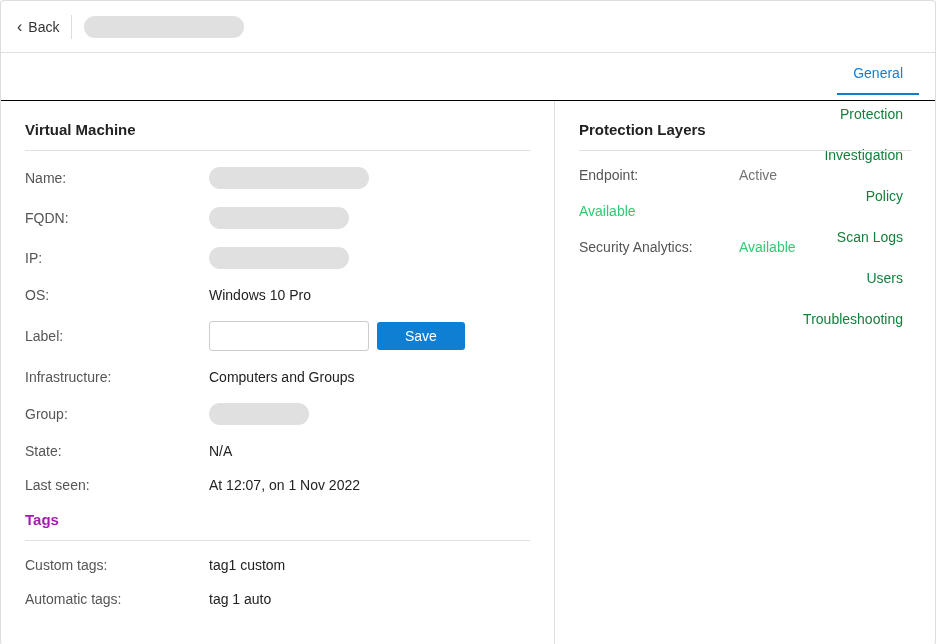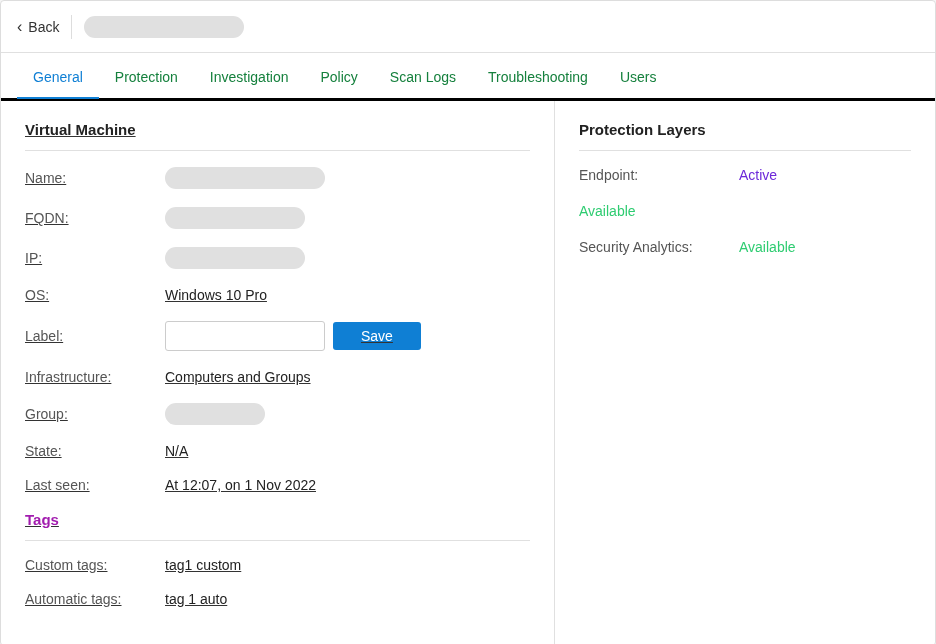--- a/index.html
+++ b/index.html
@@ -57,22 +57,23 @@
     .top-bar-title-placeholder {
       width: 160px;
       height: 22px;
       background: #e0e0e0;
       border-radius: 11px;
     }
     .tabs {
       display: flex;
       align-items: flex-end;
       padding: 0 16px;
-      border-bottom: 3px solid #000000;
+      border-bottom: 1px solid #000000;
       height: 48px;
+      flex-direction: column;
     }
     .tab {
       padding: 12px 16px;
       cursor: pointer;
       color: #15803d;
       font-size: 14px;
       border-bottom: 2px solid transparent;
       margin-bottom: -1px;
       white-space: nowrap;
     }
@@ -83,41 +84,41 @@
     }
     .content {
       display: flex;
       flex: 1;
       padding: 0;
     }
     .left-panel {
       flex: 1;
       padding: 20px 24px;
       border-right: 1px solid #e0e0e0;
-      text-decoration: underline;
     }
     .right-panel {
       width: 380px;
       padding: 20px 24px;
     }
     .section-title {
       font-size: 15px;
       font-weight: 600;
       color: #222;
       margin-bottom: 12px;
     }
     .section-divider {
       border: none;
       border-top: 1px solid #e0e0e0;
       margin-bottom: 16px;
     }
     .field-row {
       display: flex;
       align-items: center;
       margin-bottom: 18px;
+      gap: 44px;
     }
     .field-label {
       width: 140px;
       color: #555;
       font-size: 14px;
       flex-shrink: 0;
     }
     .field-value {
       color: #222;
       font-size: 14px;
@@ -172,21 +173,21 @@
       align-items: center;
       margin-bottom: 20px;
     }
     .protection-label {
       width: 160px;
       color: #555;
       font-size: 14px;
       flex-shrink: 0;
     }
     .status-active {
-      color: #6d28d9;
+      color: #737373;
       font-size: 14px;
     }
     .status-available {
       color: #2ecc71;
       font-size: 14px;
     }
   </style>
 </head>
 <body>
 
@@ -200,22 +201,22 @@
     <div class="top-bar-divider"></div>
     <div class="top-bar-title-placeholder"></div>
   </div>
 
   <div class="tabs">
     <div class="tab active">General</div>
     <div class="tab">Protection</div>
     <div class="tab">Investigation</div>
     <div class="tab">Policy</div>
     <div class="tab">Scan Logs</div>
+    <div class="tab">Users</div>
     <div class="tab">Troubleshooting</div>
-    <div class="tab">Users</div>
   </div>
 
   <div class="content">
 
     <div class="left-panel">
       <div class="section-title">Virtual Machine</div>
       <hr class="section-divider">
 
       <div class="field-row">
         <span class="field-label">Name:</span>

